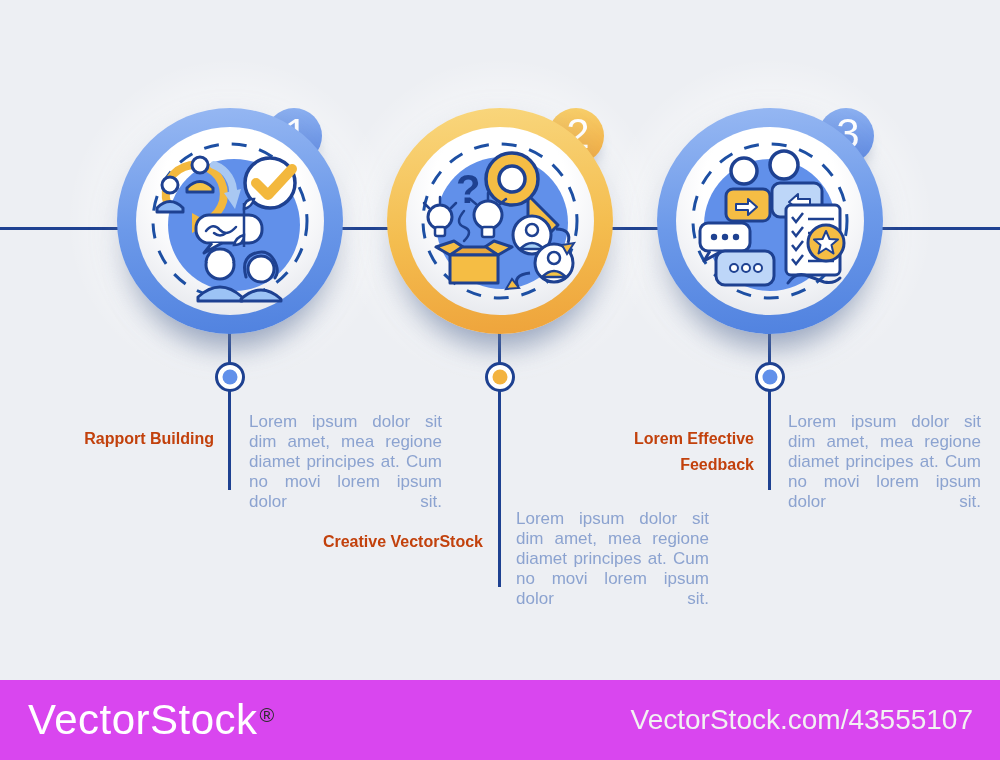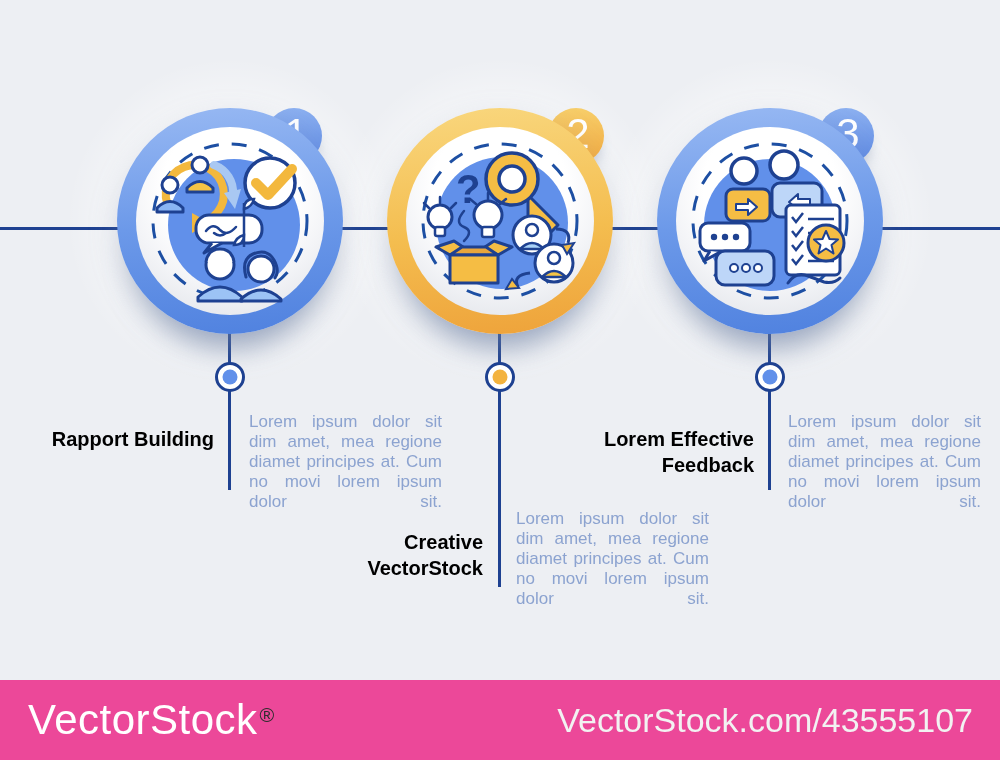--- a/index.html
+++ b/index.html
@@ -42,36 +42,36 @@
   .circle{position:absolute;top:108px;width:226px;height:226px;border-radius:50%;z-index:2;
     box-shadow:0 30px 28px -16px rgba(100,120,158,0.55),0 10px 30px rgba(130,145,175,0.22);}
   .circle.blue{background:linear-gradient(175deg,#98b9f3 0%,#6c99e9 50%,#4f81df 100%);}
   .circle.yellow{background:linear-gradient(175deg,#f9d77e 0%,#f4bd4f 55%,#eea23a 100%);}
   .circle.s1{left:117px;} .circle.s2{left:387px;} .circle.s3{left:657px;}
   .circle .inner{position:absolute;inset:19px;border-radius:50%;
     background:radial-gradient(circle at 50% 32%,#ffffff 42%,#f3f4f7 64%,#dcdfe5 100%);}
   .circle svg{position:absolute;left:23px;top:23px;width:180px;height:180px;}
 
   
-  .step-title{position:absolute;color:#000000;font-weight:bold;font-size:20px;line-height:26px;text-align:right;z-index:3;}
+  .step-title{position:absolute;color:#c2410c;font-weight:bold;font-size:16px;line-height:26px;text-align:right;z-index:3;}
   .step-title.s1{left:40px;top:426px;width:174px;}
   .step-title.s2{left:299px;top:529px;width:184px;}
   .step-title.s3{left:558px;top:426px;width:196px;}
   .step-desc{position:absolute;color:#8ca3d0;font-size:17px;line-height:20px;
     text-align:justify;text-align-last:justify;z-index:3;}
   .step-desc.s1{left:249px;top:412px;width:193px;}
   .step-desc.s2{left:516px;top:509px;width:193px;}
   .step-desc.s3{left:788px;top:412px;width:193px;}
 
   
-  .wm-bar{position:absolute;left:0;top:680px;width:1000px;height:80px;background:#ec4899;
+  .wm-bar{position:absolute;left:0;top:680px;width:1000px;height:80px;background:#d946ef;
     display:flex;align-items:center;justify-content:space-between;z-index:5;}
   .wm-brand{color:#ffffff;font-size:42px;letter-spacing:0.5px;margin-left:28px;}
   .wm-reg{font-size:20px;color:#2d2d2d;vertical-align:12px;margin-left:2px;}
-  .wm-url{color:#f2f2f2;font-size:34px;margin-right:27px;}
+  .wm-url{color:#f2f2f2;font-size:28px;margin-right:27px;}
 </style>
 </head>
 <body>
 
 <div class="stage">
 
   <div class="glow s1"></div>
   <div class="glow s2"></div>
   <div class="glow s3"></div>
 

